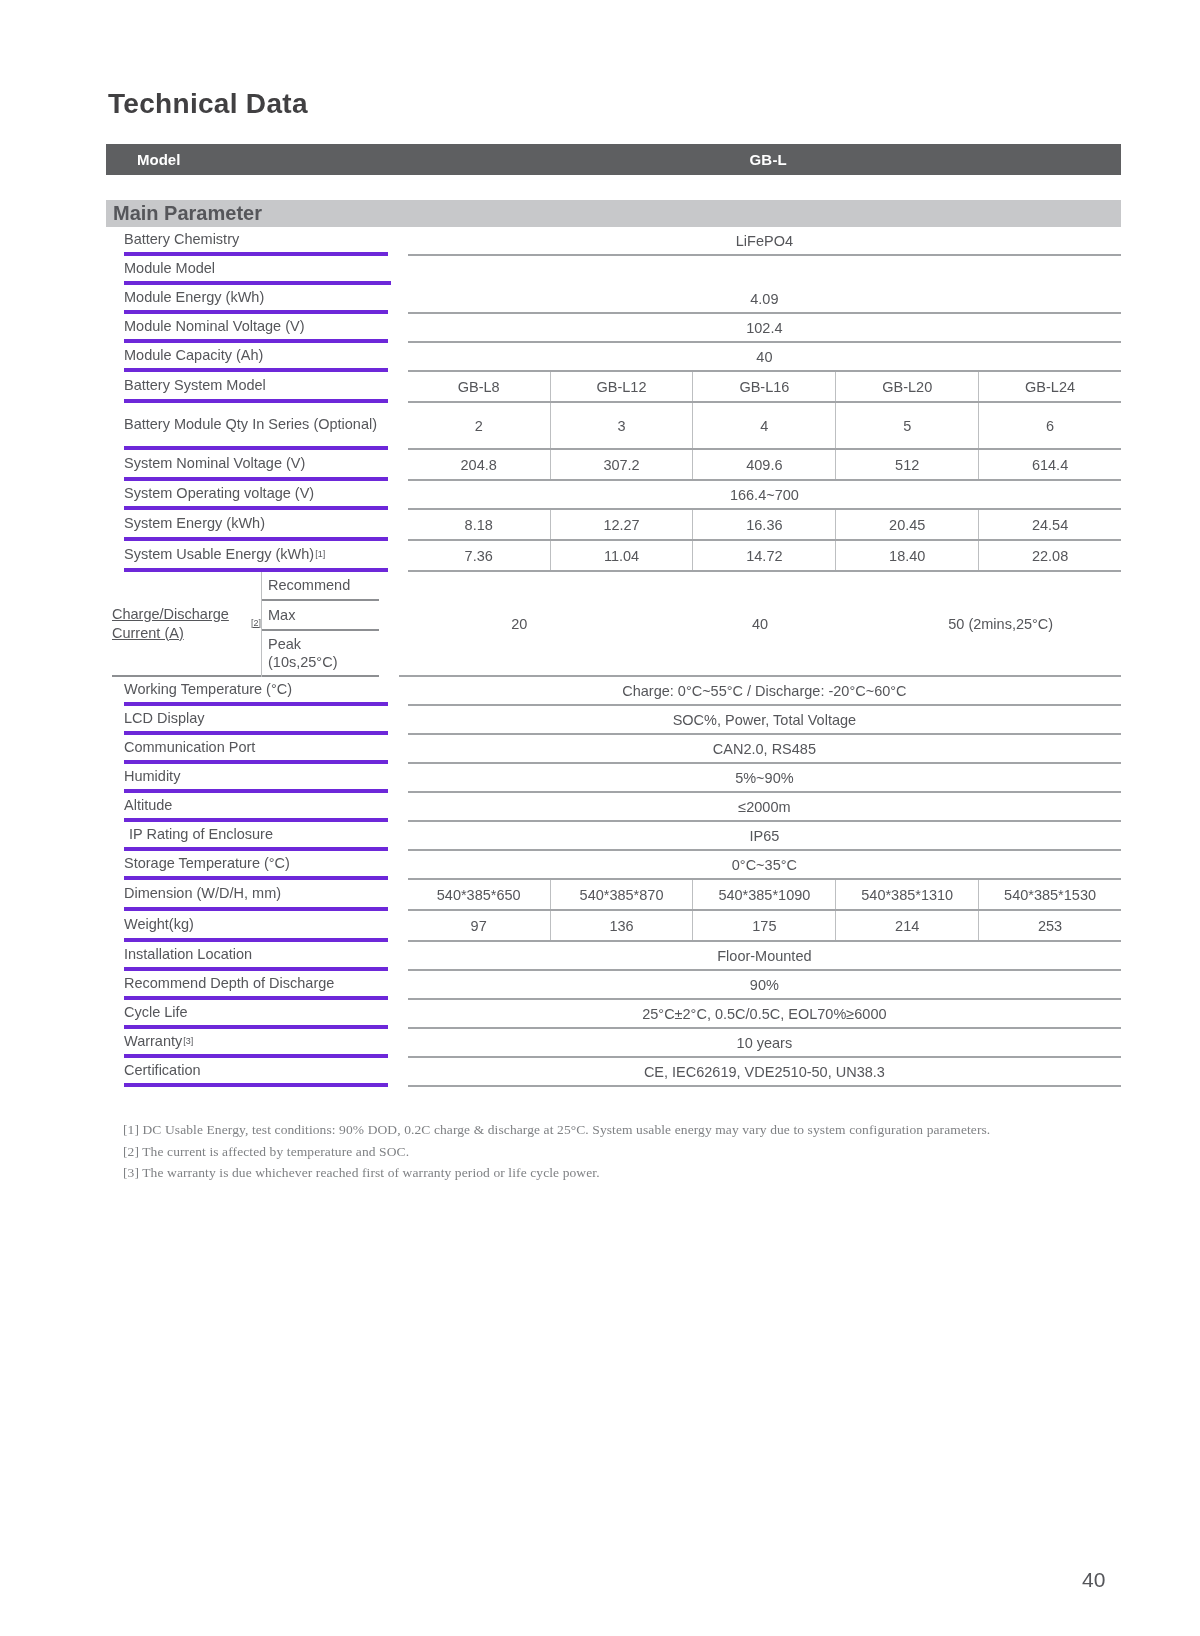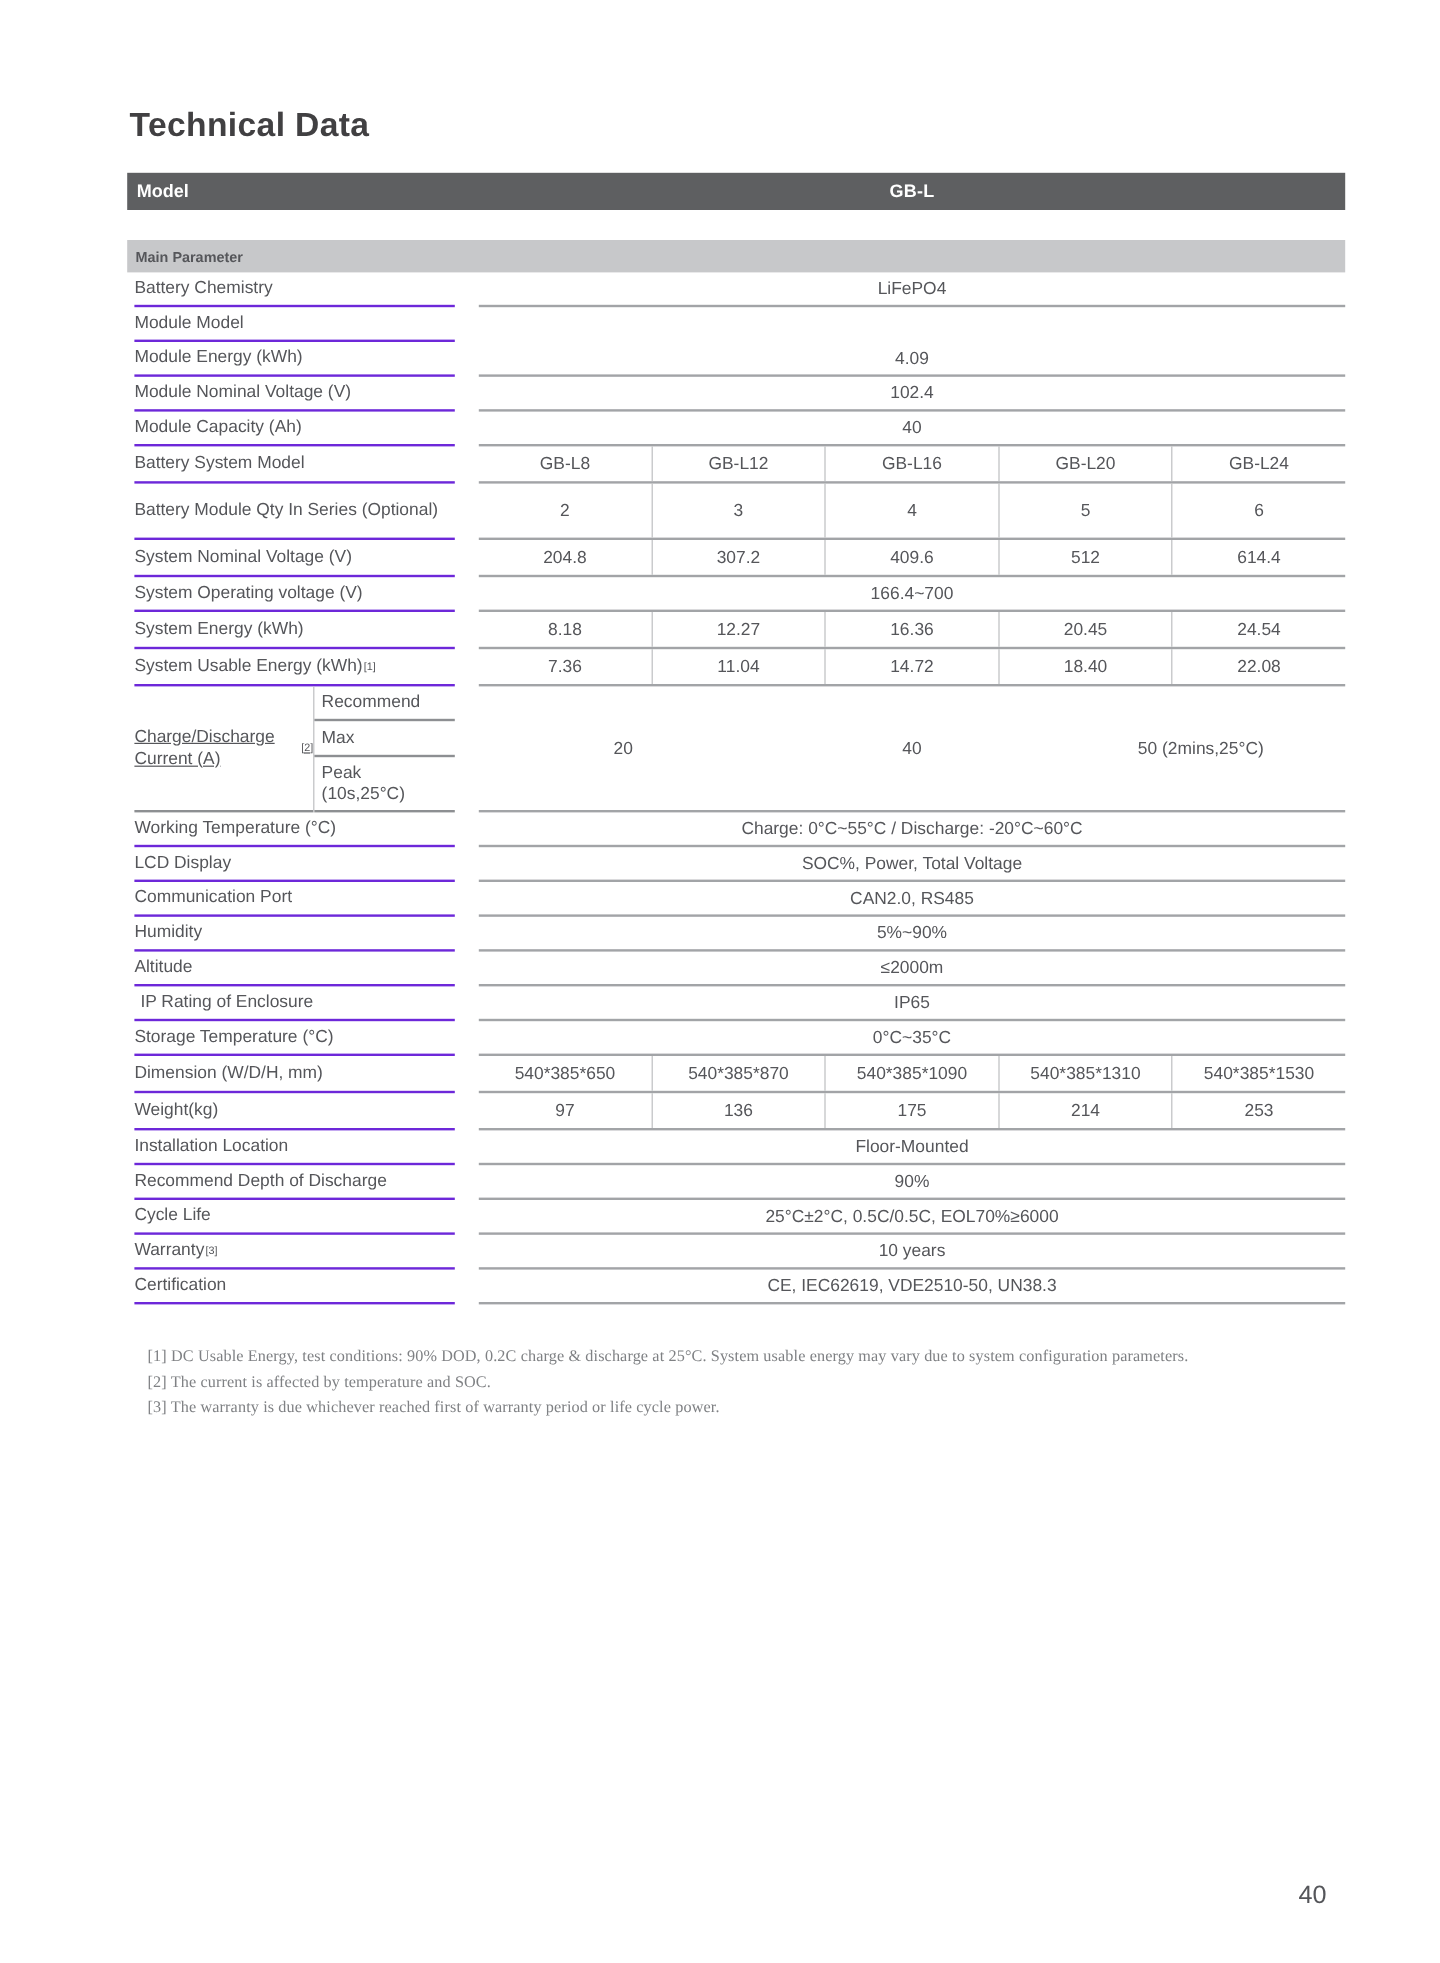--- a/index.html
+++ b/index.html
@@ -35,35 +35,35 @@
   }
   .model-bar .mlabel { width:293px; padding-left:8px; }
   .model-bar .mvalue { width:722px; text-align:center; letter-spacing:0.2px; }
 
   .section-bar {
     margin-top:25px;
     height:27px;
     display:flex;
     align-items:center;
     padding-left:7px;
-    font-size:12px;
+    font-size:20px;
     font-weight:700;
     color:#55565a;
     background:#c7c8ca;
   }
 
   .spec-table { width:1015px; }
 
   .row { display:flex; align-items:stretch; }
   .lbl {
-    width:267px; margin-left:6px; margin-right:20px;
+    width:267px; margin-left:18px; margin-right:20px;
     min-height:29px;
     display:flex; align-items:center;
     font-size:14.5px; line-height:1.25;
-    border-bottom:2px solid #6d28d9;
+    border-bottom:4px solid #6d28d9;
   }
   .lbl.indent { padding-left:5px; }
   .vals {
     width:722px;
     min-height:29px;
     display:flex; align-items:center; justify-content:center;
     text-align:center;
     font-size:14.5px;
     border-bottom:2px solid #a2a4a7;
   }
@@ -121,21 +121,21 @@
   }
 </style>
 </head>
 <body>
 
 <div class="page">
   <div class="content">
 
     <div class="title">Technical Data</div>
 
-    <div class="model-bar" style="background: rgb(94, 95, 97); color: rgb(255, 255, 255);">
+    <div class="model-bar" style="background: rgb(94, 95, 97); color: rgb(255, 255, 255); padding-left: 23px;">
       <span class="mlabel">Model</span>
       <span class="mvalue">GB-L</span>
     </div>
 
     <div class="section-bar" style="background: rgb(199, 200, 202);">Main Parameter</div>
 
     <div class="spec-table" id="spec-table">
         <div class="row">
           <div class="lbl">Battery Chemistry</div>
           <div class="vals">LiFePO4</div>

